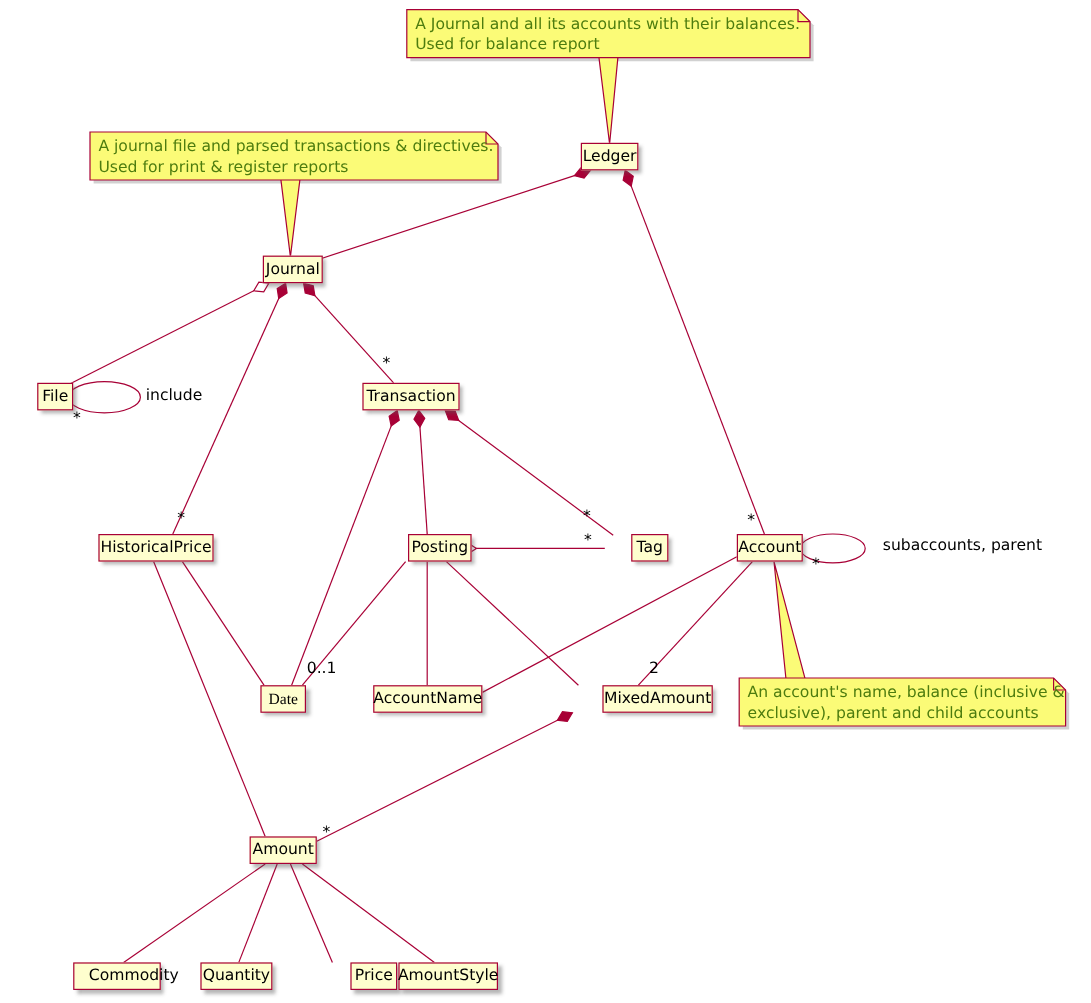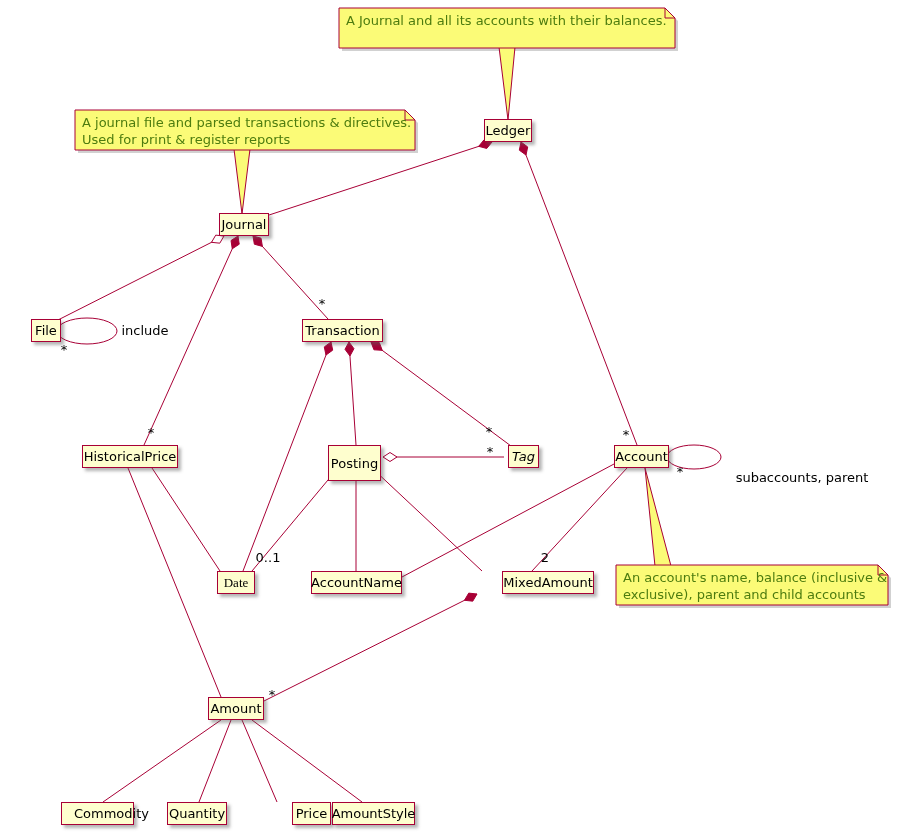--- a/index.html
+++ b/index.html
@@ -72,49 +72,50 @@
       <polygon points="645,468 655,566 671,566" fill="#FBFB77" stroke="#A80036" stroke-width="1"></polygon>
       <path d="M616,565 h262 l10,10 v30 h-272 z" fill="#FBFB77" stroke="#A80036" stroke-width="1"></path>
       <path d="M878,565 v10 h10" fill="none" stroke="#A80036" stroke-width="1"></path>
     </svg>
   <div id="node-layer">
       <div class="uml-node" style="left: 484px; top: 119px; width: 48px; height: 23px;">Ledger</div>
       <div class="uml-node" style="left: 219px; top: 213px; width: 50px; height: 23px;">Journal</div>
       <div class="uml-node" style="left: 31px; top: 319px; width: 30px; height: 23px;">File</div>
       <div class="uml-node" style="left: 302px; top: 319px; width: 81px; height: 23px;">Transaction</div>
       <div class="uml-node" style="left: 82px; top: 445px; width: 96px; height: 23px;">HistoricalPrice</div>
-      <div class="uml-node" style="left: 328px; top: 445px; width: 53px; height: 36px;">Posting</div>
-      <div class="uml-node" style="left: 508px; top: 445px; width: 31px; height: 23px; font-style: italic;">Tag</div>
+      <div class="uml-node" style="left: 340px; top: 445px; width: 53px; height: 23px;">Posting</div>
+      <div class="uml-node" style="left: 526px; top: 445px; width: 31px; height: 23px;">Tag</div>
       <div class="uml-node" style="left: 614px; top: 445px; width: 55px; height: 23px;">Account</div>
       <div class="uml-node" style="left: 217px; top: 571px; width: 38px; height: 23px; font-family: Liberation Serif, serif;">Date</div>
       <div class="uml-node" style="left: 311px; top: 571px; width: 91px; height: 23px;">AccountName</div>
       <div class="uml-node" style="left: 462px; top: 571px; width: 92px; height: 23px; margin-left: 40px;">MixedAmount</div>
       <div class="uml-node" style="left: 208px; top: 697px; width: 56px; height: 23px;">Amount</div>
       <div class="uml-node" style="left: 61px; top: 802px; width: 73px; height: 23px; padding-left: 28px;">Commodity</div>
       <div class="uml-node" style="left: 167px; top: 802px; width: 60px; height: 23px;">Quantity</div>
       <div class="uml-node" style="left: 260px; top: 802px; width: 39px; height: 23px; margin-left: 32px;">Price</div>
       <div class="uml-node" style="left: 332px; top: 802px; width: 83px; height: 23px;">AmountStyle</div>
     </div>
   <div id="label-layer">
       <div class="edge-label" style="left: 145px; top: 330px;">include</div>
       <div class="edge-label" style="left: 64px; top: 349px;">*</div>
-      <div class="edge-label" style="left: 802px; top: 477px;">subaccounts, parent</div>
+      <div class="edge-label" style="left: 802px; top: 455px;">subaccounts, parent</div>
       <div class="edge-label" style="left: 680px; top: 471px;">*</div>
       <div class="edge-label" style="left: 626px; top: 434px;">*</div>
       <div class="edge-label" style="left: 322px; top: 303px;">*</div>
       <div class="edge-label" style="left: 151px; top: 432px;">*</div>
       <div class="edge-label" style="left: 489px; top: 431px;">*</div>
       <div class="edge-label" style="left: 490px; top: 451px;">*</div>
       <div class="edge-label" style="left: 268px; top: 557px;">0..1</div>
       <div class="edge-label" style="left: 545px; top: 557px;">2</div>
       <div class="edge-label" style="left: 272px; top: 694px;">*</div>
     </div>
   <div id="note-layer">
       <div class="note-text" style="left: 346px; top: 12px;">
         <div>A Journal and all its accounts with their balances.</div>
+        <div>Used for balance report</div>
       </div>
       <div class="note-text" style="left: 82px; top: 114px;">
         <div>A journal file and parsed transactions &amp; directives.</div>
         <div>Used for print &amp; register reports</div>
       </div>
       <div class="note-text" style="left: 623px; top: 569px;">
         <div>An account's name, balance (inclusive &amp;</div>
         <div>exclusive), parent and child accounts</div>
       </div>
     </div>

